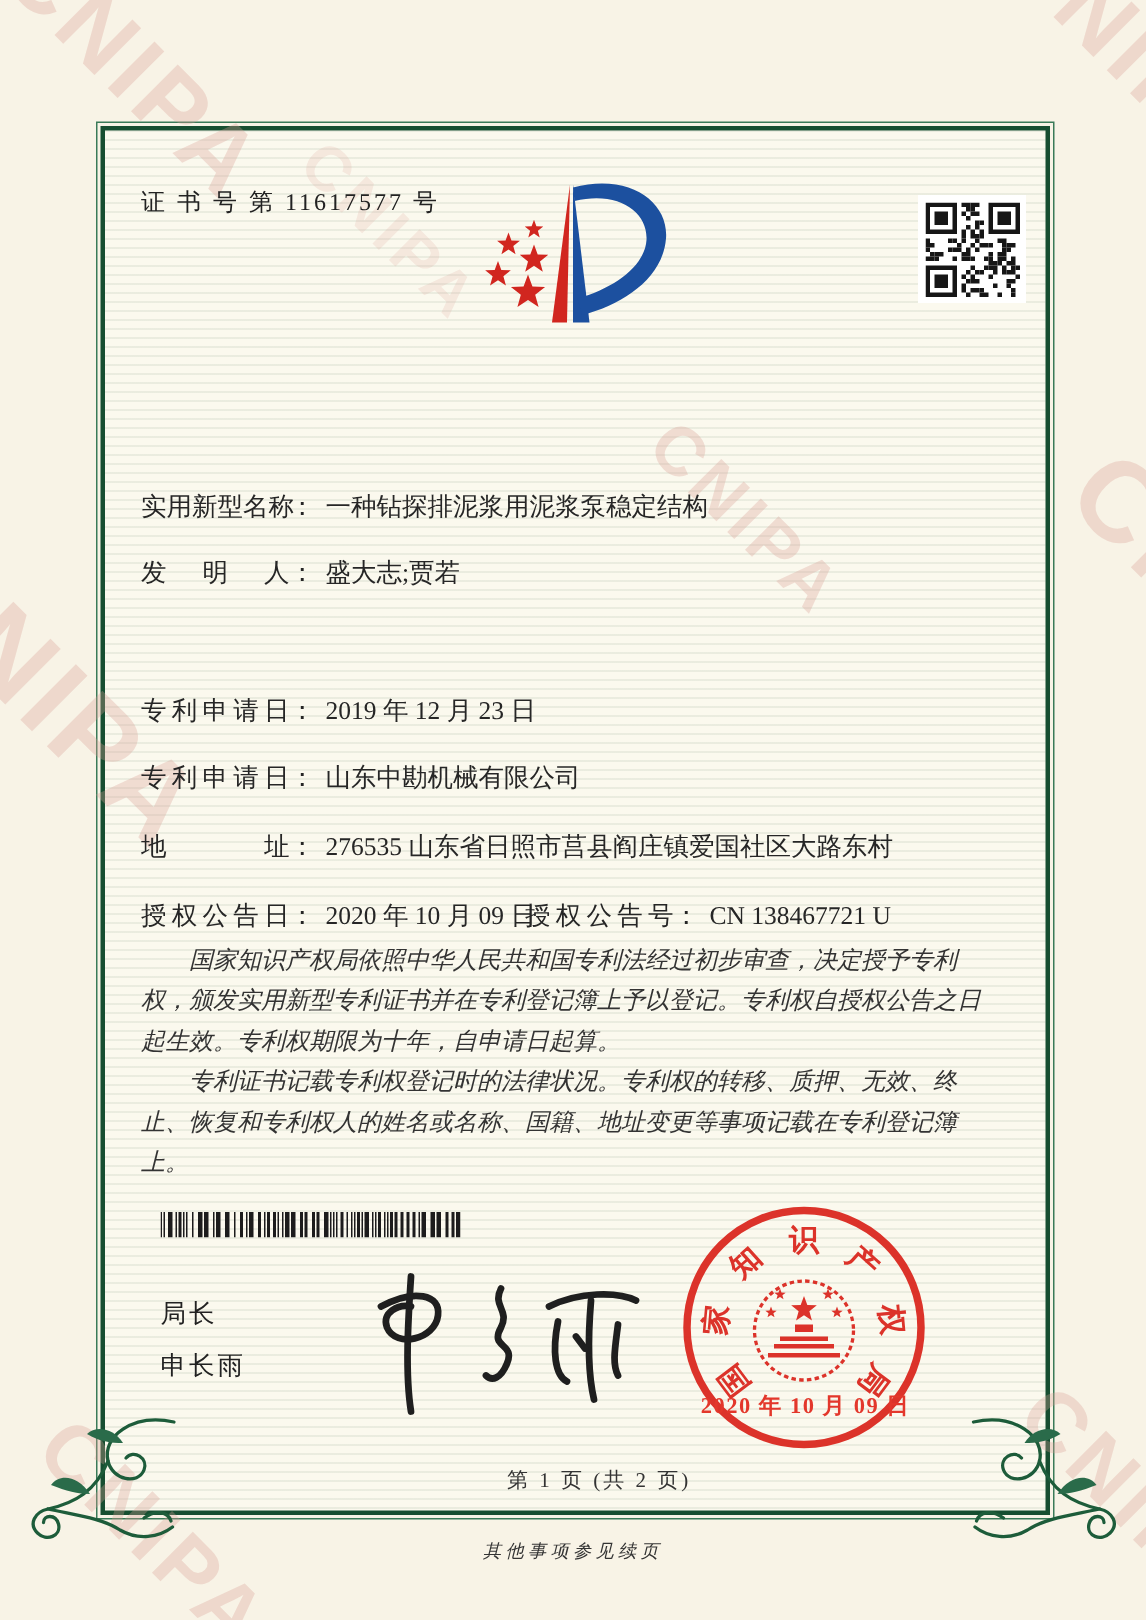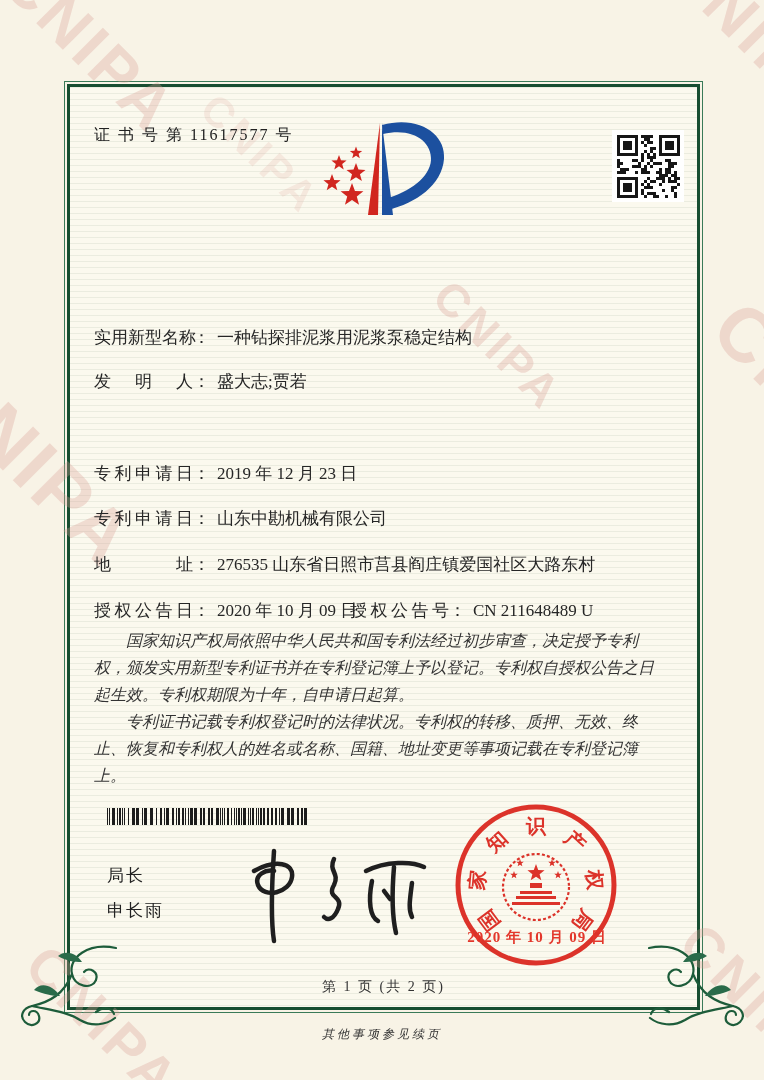--- a/index.html
+++ b/index.html
@@ -51,21 +51,21 @@
   .barcode .b{background:#1c1c1c;}
 
   .sig-title{position:absolute;left:43px;top:783px;font-size:17px;color:#222;letter-spacing:2px;}
   .sig-name{position:absolute;left:43px;top:818px;font-size:17px;color:#222;letter-spacing:2px;}
   .sig-svg{position:absolute;left:152px;top:760px;}
 
   .seal{position:absolute;left:386px;top:718px;opacity:0.93;z-index:4;}
   .seal-date{position:absolute;left:380px;top:847px;width:186px;text-align:center;
       color:#e3372b;font-weight:bold;font-size:15px;letter-spacing:1px;z-index:5;}
 
-  .page-info{position:absolute;left:0;top:897px;width:100%;text-align:center;font-size:14px;color:#333;letter-spacing:2px;}
+  .page-info{position:absolute;left:0;top:897px;width:100%;text-align:center;font-size:14px;color:#333;letter-spacing:2px;padding-left:16px;}
 
   .footer-note{position:absolute;left:0;top:1026px;width:100%;text-align:center;
       font-size:12px;color:#333;font-style:italic;letter-spacing:3px;z-index:3;}
 
   .orn{position:absolute;z-index:4;}
   .orn-left{left:16px;top:942px;}
   .orn-right{left:644px;top:942px;transform:scaleX(-1);}
 </style>
 </head>
 <body>
@@ -267,21 +267,21 @@
       <span class="flabel">专利申请日</span><span class="fcolon">：</span><span class="fvalue">山东中勘机械有限公司</span>
     </div>
     <div class="frow" style="top:472px;">
       <span class="flabel">地址</span><span class="fcolon">：</span><span class="fvalue">276535 山东省日照市莒县阎庄镇爱国社区大路东村</span>
     </div>
     <div class="frow" style="top:518px;">
       <span>
         <span class="flabel">授权公告日</span><span class="fcolon">：</span><span class="fvalue">2020 年 10 月 09 日</span>
       </span>
       <span class="grant-second">
-        <span class="flabel">授权公告号</span><span class="fcolon">：</span><span class="fvalue">CN 211648489 U</span>
+        <span class="flabel">授权公告号</span><span class="fcolon">：</span><span class="fvalue">CN 138467721 U</span>
       </span>
     </div>
 
     <div class="body-text">
       <p>国家知识产权局依照中华人民共和国专利法经过初步审查，决定授予专利权，颁发实用新型专利证书并在专利登记簿上予以登记。专利权自授权公告之日起生效。专利权期限为十年，自申请日起算。</p>
       <p>专利证书记载专利权登记时的法律状况。专利权的转移、质押、无效、终止、恢复和专利权人的姓名或名称、国籍、地址变更等事项记载在专利登记簿上。</p>
     </div>
 
     <div class="barcode" id="barcode"><span class="b" style="width: 1px;"></span><span style="width: 1px;"></span><span class="b" style="width: 1px;"></span><span style="width: 2px;"></span><span class="b" style="width: 3px;"></span><span style="width: 2px;"></span><span class="b" style="width: 1px;"></span><span style="width: 1px;"></span><span class="b" style="width: 2px;"></span><span style="width: 1px;"></span><span class="b" style="width: 1px;"></span><span style="width: 1px;"></span><span class="b" style="width: 1px;"></span><span style="width: 3px;"></span><span class="b" style="width: 1px;"></span><span style="width: 3px;"></span><span class="b" style="width: 3px;"></span><span style="width: 1px;"></span><span class="b" style="width: 3px;"></span><span style="width: 3px;"></span><span class="b" style="width: 1px;"></span><span style="width: 1px;"></span><span class="b" style="width: 3px;"></span><span style="width: 3px;"></span><span class="b" style="width: 3px;"></span><span style="width: 3px;"></span><span class="b" style="width: 1px;"></span><span style="width: 3px;"></span><span class="b" style="width: 2px;"></span><span style="width: 2px;"></span><span class="b" style="width: 1px;"></span><span style="width: 1px;"></span><span class="b" style="width: 3px;"></span><span style="width: 3px;"></span><span class="b" style="width: 2px;"></span><span style="width: 2px;"></span><span class="b" style="width: 1px;"></span><span style="width: 1px;"></span><span class="b" style="width: 2px;"></span><span style="width: 2px;"></span><span class="b" style="width: 2px;"></span><span style="width: 1px;"></span><span class="b" style="width: 1px;"></span><span style="width: 2px;"></span><span class="b" style="width: 1px;"></span><span style="width: 1px;"></span><span class="b" style="width: 3px;"></span><span style="width: 1px;"></span><span class="b" style="width: 3px;"></span><span style="width: 3px;"></span><span class="b" style="width: 2px;"></span><span style="width: 1px;"></span><span class="b" style="width: 2px;"></span><span style="width: 3px;"></span><span class="b" style="width: 2px;"></span><span style="width: 1px;"></span><span class="b" style="width: 2px;"></span><span style="width: 3px;"></span><span class="b" style="width: 3px;"></span><span style="width: 1px;"></span><span class="b" style="width: 1px;"></span><span style="width: 1px;"></span><span class="b" style="width: 1px;"></span><span style="width: 1px;"></span><span class="b" style="width: 1px;"></span><span style="width: 2px;"></span><span class="b" style="width: 2px;"></span><span style="width: 2px;"></span><span class="b" style="width: 1px;"></span><span style="width: 2px;"></span><span class="b" style="width: 1px;"></span><span style="width: 1px;"></span><span class="b" style="width: 1px;"></span><span style="width: 1px;"></span><span class="b" style="width: 2px;"></span><span style="width: 1px;"></span><span class="b" style="width: 1px;"></span><span style="width: 1px;"></span><span class="b" style="width: 3px;"></span><span style="width: 2px;"></span><span class="b" style="width: 1px;"></span><span style="width: 1px;"></span><span class="b" style="width: 1px;"></span><span style="width: 1px;"></span><span class="b" style="width: 2px;"></span><span style="width: 2px;"></span><span class="b" style="width: 1px;"></span><span style="width: 1px;"></span><span class="b" style="width: 1px;"></span><span style="width: 1px;"></span><span class="b" style="width: 2px;"></span><span style="width: 1px;"></span><span class="b" style="width: 2px;"></span><span style="width: 2px;"></span><span class="b" style="width: 2px;"></span><span style="width: 2px;"></span><span class="b" style="width: 2px;"></span><span style="width: 2px;"></span><span class="b" style="width: 2px;"></span><span style="width: 2px;"></span><span class="b" style="width: 1px;"></span><span style="width: 1px;"></span><span class="b" style="width: 3px;"></span><span style="width: 3px;"></span><span class="b" style="width: 3px;"></span><span style="width: 1px;"></span><span class="b" style="width: 3px;"></span><span style="width: 3px;"></span><span class="b" style="width: 2px;"></span><span style="width: 2px;"></span><span class="b" style="width: 2px;"></span><span style="width: 1px;"></span><span class="b" style="width: 3px;"></span></div>
 

